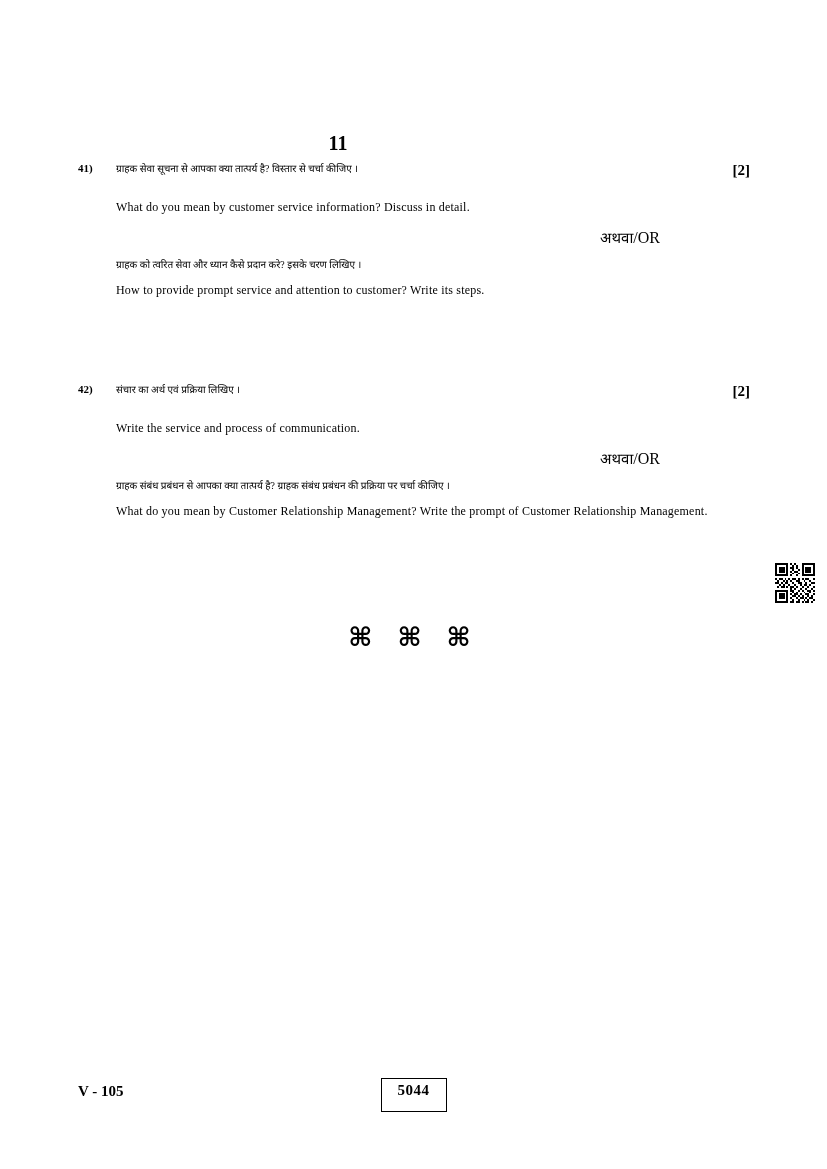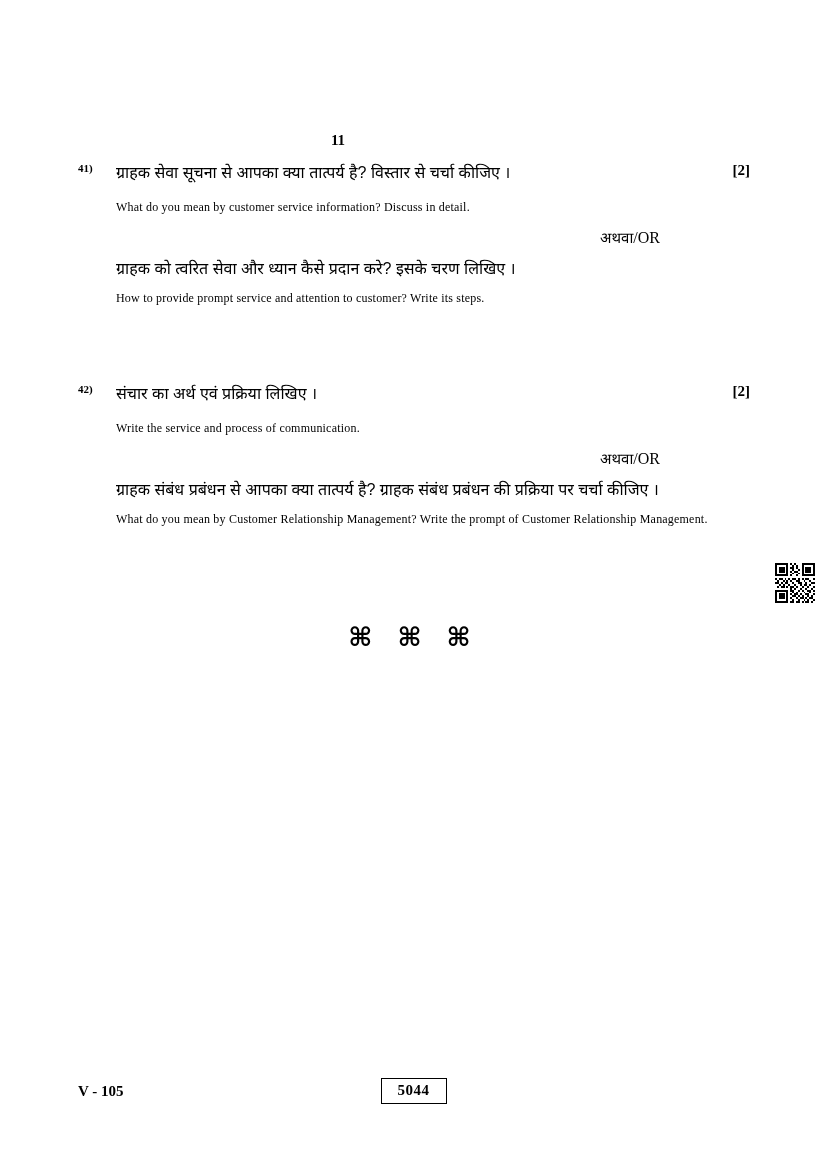--- a/index.html
+++ b/index.html
@@ -20,21 +20,21 @@
     left: 0; top: 0;
     width: 827px;
     height: 1169px;
   }
   .page-number {
     position: absolute;
     top: 132px;
     left: 0;
     width: 676px;
     text-align: center;
-    font-size: 15px;
+    font-size: 20px;
     font-weight: bold;
     font-family: "Liberation Serif", serif;
   }
 
   .question-block {
     position: absolute;
     left: 78px;
     width: 672px;
   }
   #q41 { top: 162px; }
@@ -50,22 +50,22 @@
     left: 0;
     top: 0;
     font-size: 11px;
     font-weight: bold;
     font-family: "Liberation Serif", serif;
   }
   .q-hindi {
     display: block;
     margin-left: 38px;
     margin-right: 60px;
-    font-size: 16px;
-    font-family: Liberation Sans, sans-serif;
+    font-size: 10px;
+    font-family: Liberation Serif, serif;
     line-height: 1.35;
   }
   .q-marks {
     position: absolute;
     right: 0;
     top: 0;
     font-size: 15px;
     font-weight: bold;
     font-family: "Liberation Serif", serif;
   }
@@ -126,21 +126,21 @@
   .footer-code {
     position: absolute;
     left: 0;
     top: 1078px;
     width: 827px;
     text-align: center;
   }
   .footer-code .box {
     display: inline-block;
     border: 1px solid #000;
-    padding: 3px 16px 4px 16px;
+    padding: 3px 16px 12px 16px;
     font-size: 15px;
     font-weight: bold;
     font-family: "Liberation Serif", serif;
     letter-spacing: 0.5px;
   }
 </style>
 </head>
 <body>
 
 <div class="page">

